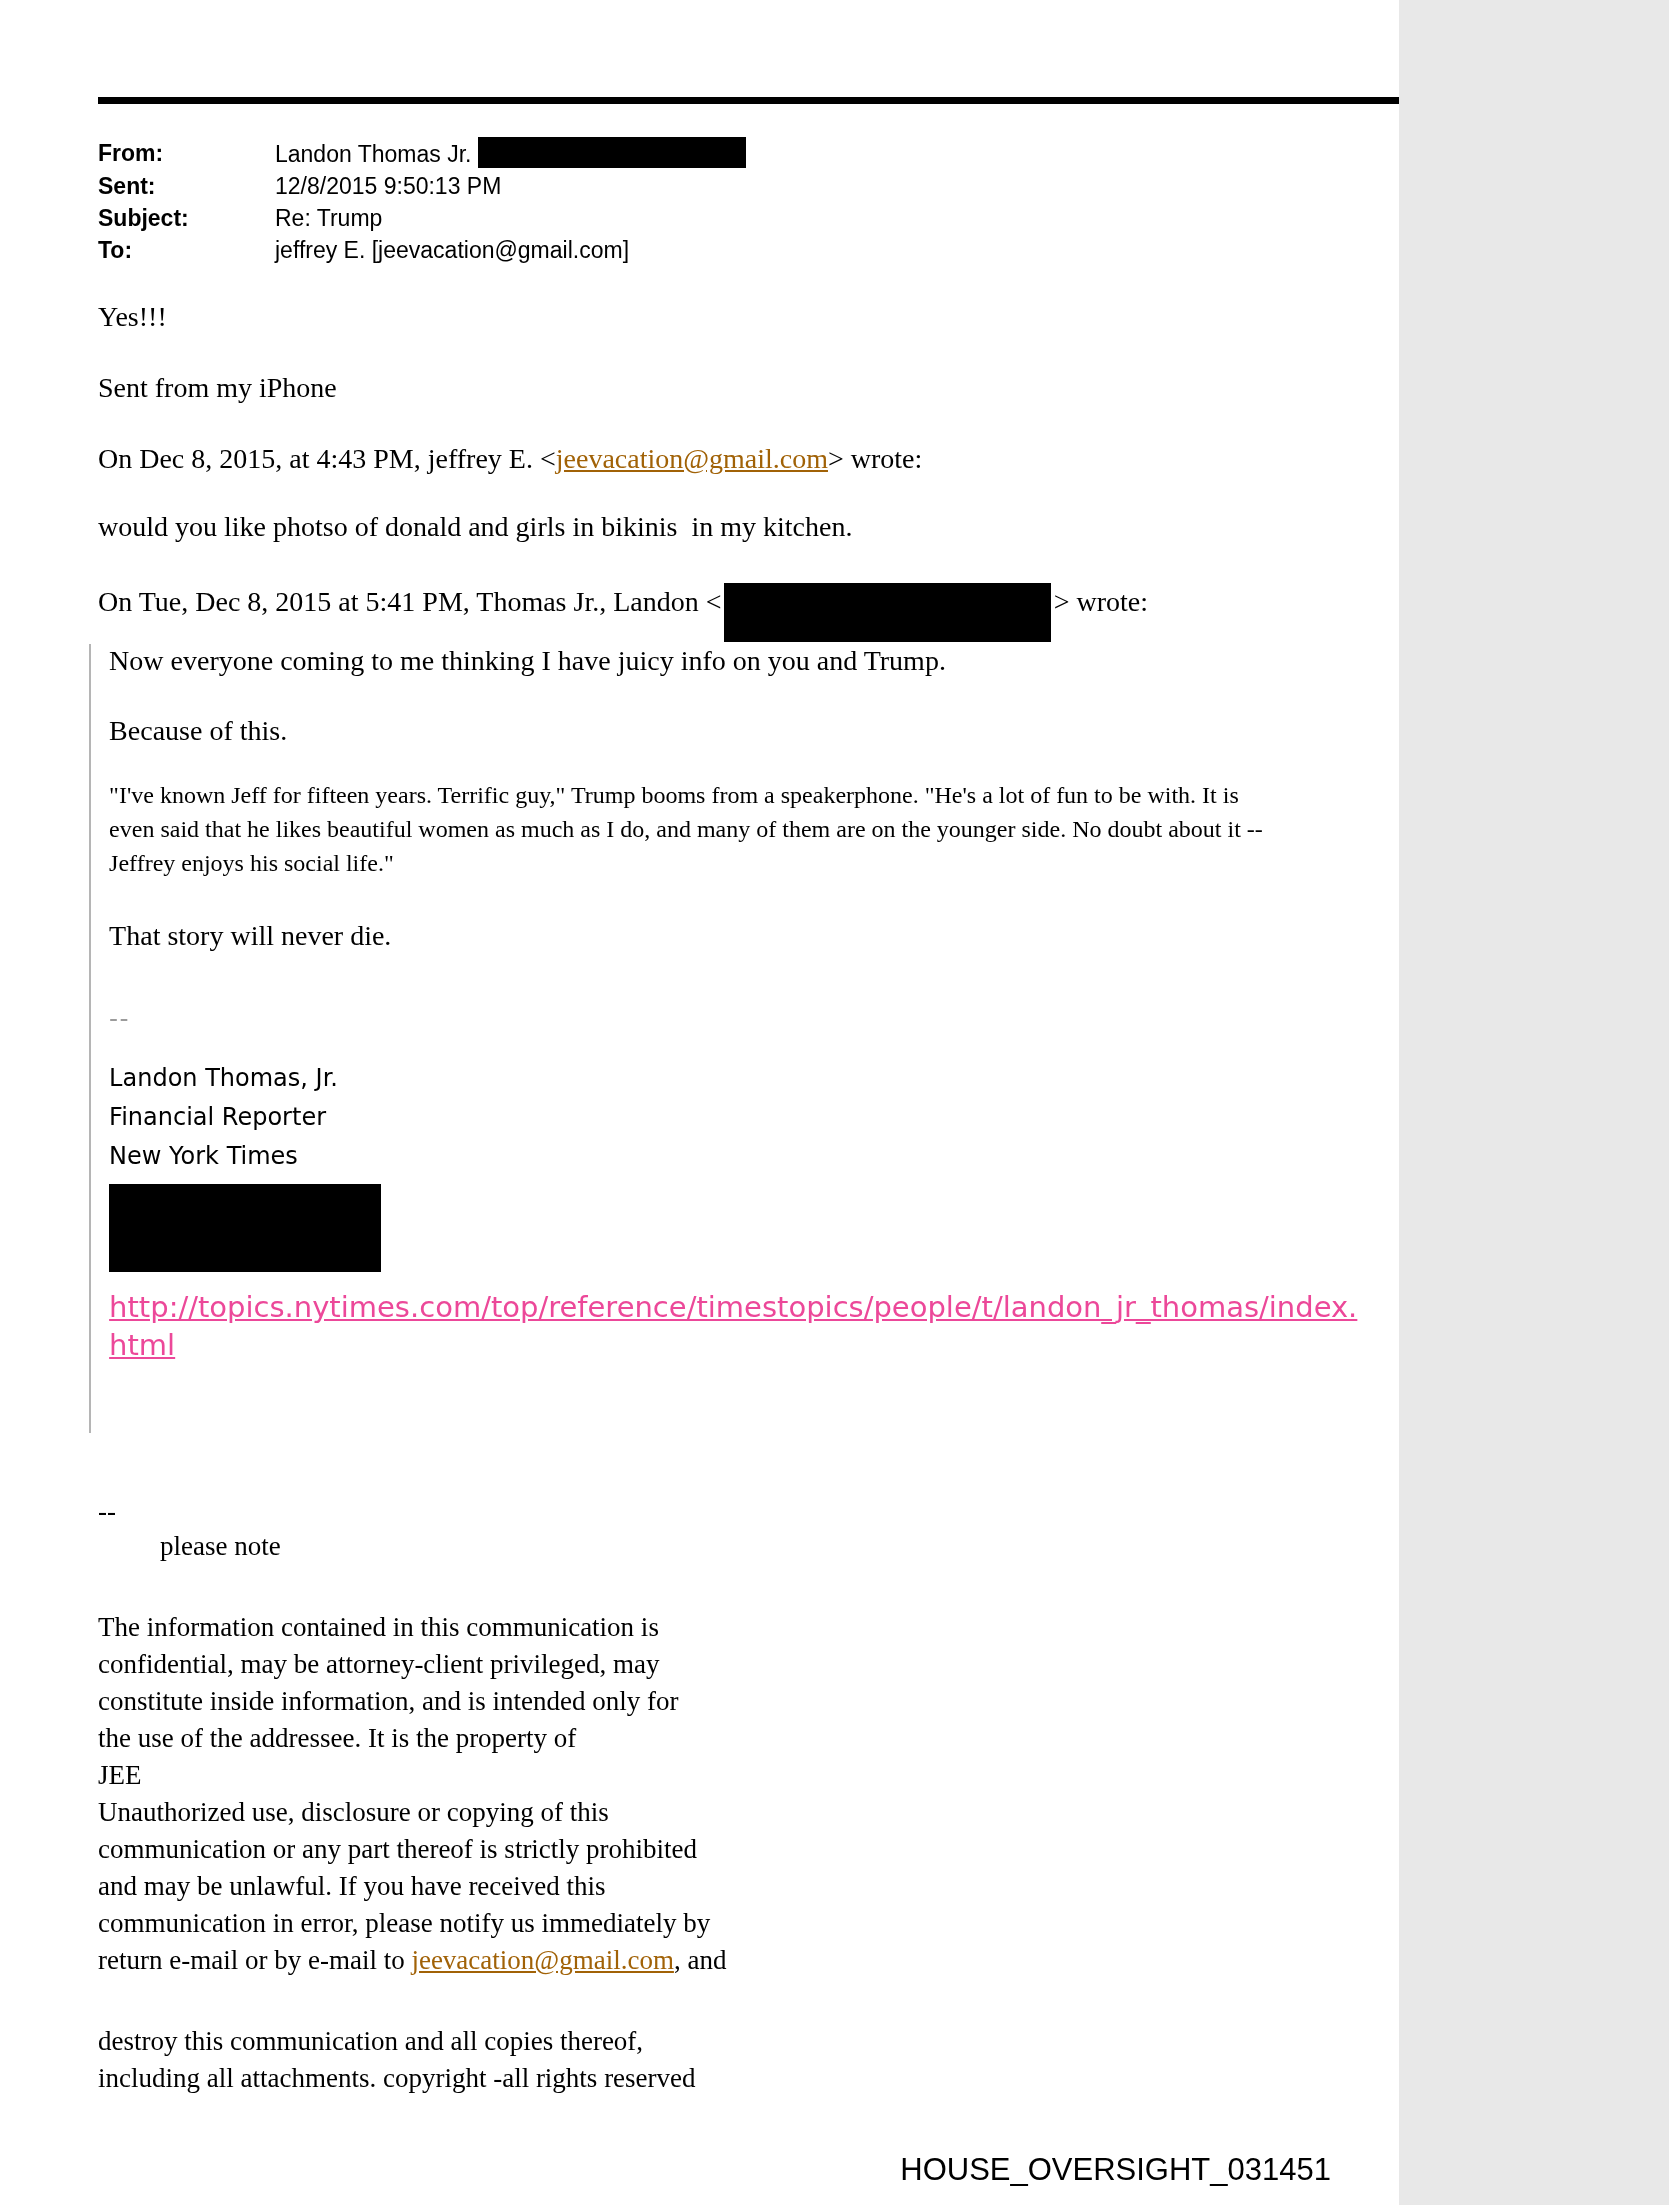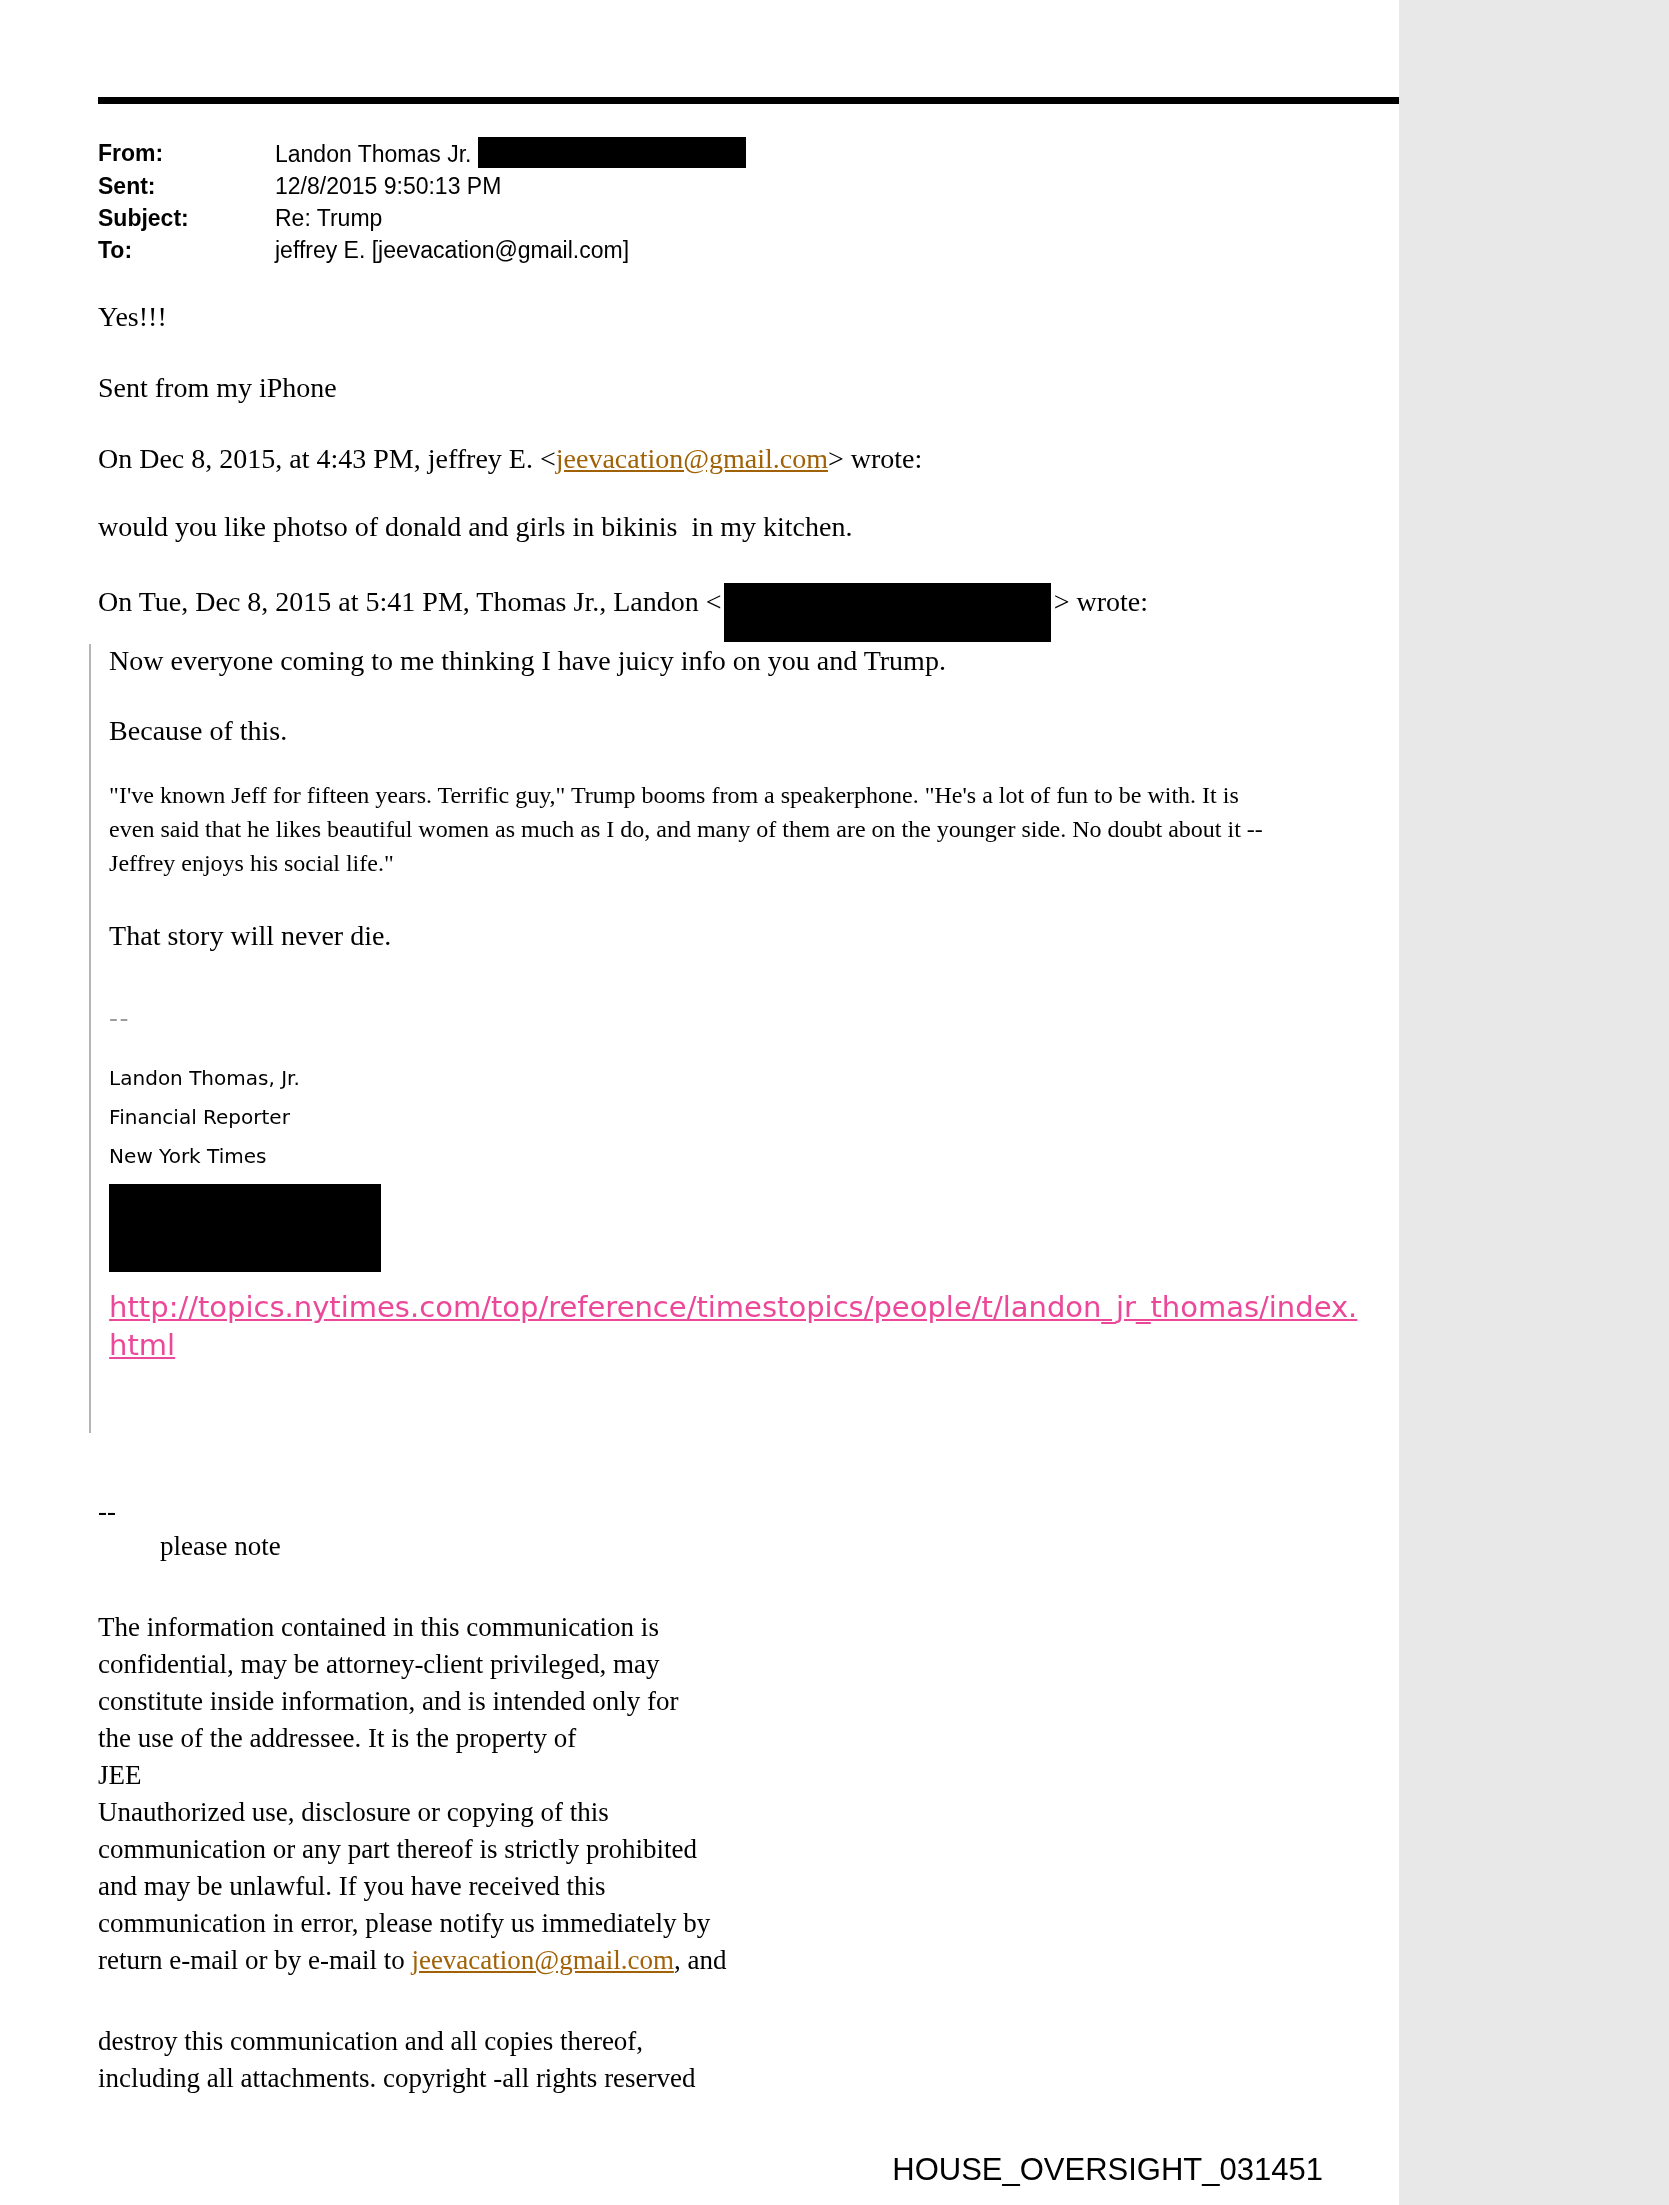--- a/index.html
+++ b/index.html
@@ -63,21 +63,21 @@
   .sig-dashes{
     margin-top:49px !important;
     font-family:"DejaVu Sans", sans-serif;
     font-size:25px;
     color:#9b9b9b;
     line-height:26px;
     letter-spacing:1.3px;
   }
   .sig-line{
     font-family:"DejaVu Sans", sans-serif;
-    font-size:20px;
+    font-size:24px;
     line-height:39px !important;
   }
   .sig-first{margin-top:23px !important;}
   .sig-url{
     display:inline-block;
     margin-top:16.4px;
     font-family:"DejaVu Sans", sans-serif;
     font-size:29px;
     line-height:38px;
     color:#ec4899;
@@ -89,21 +89,21 @@
     margin:62px 0 0 98px;
     font-size:27px;
     line-height:37px;
   }
   .disc-dashes{line-height:33px;}
   .disc-note{padding-left:62px;}
   .disc-block{white-space:pre-line;margin-top:44px;}
   
   .footer{
     position:absolute;
-    right:76px;
+    right:68px;
     bottom:17px;
     font-family:"Liberation Sans", sans-serif;
     font-size:31px;
     color:#000;
   }
 </style>
 </head>
 <body>
 
 <div class="page">

